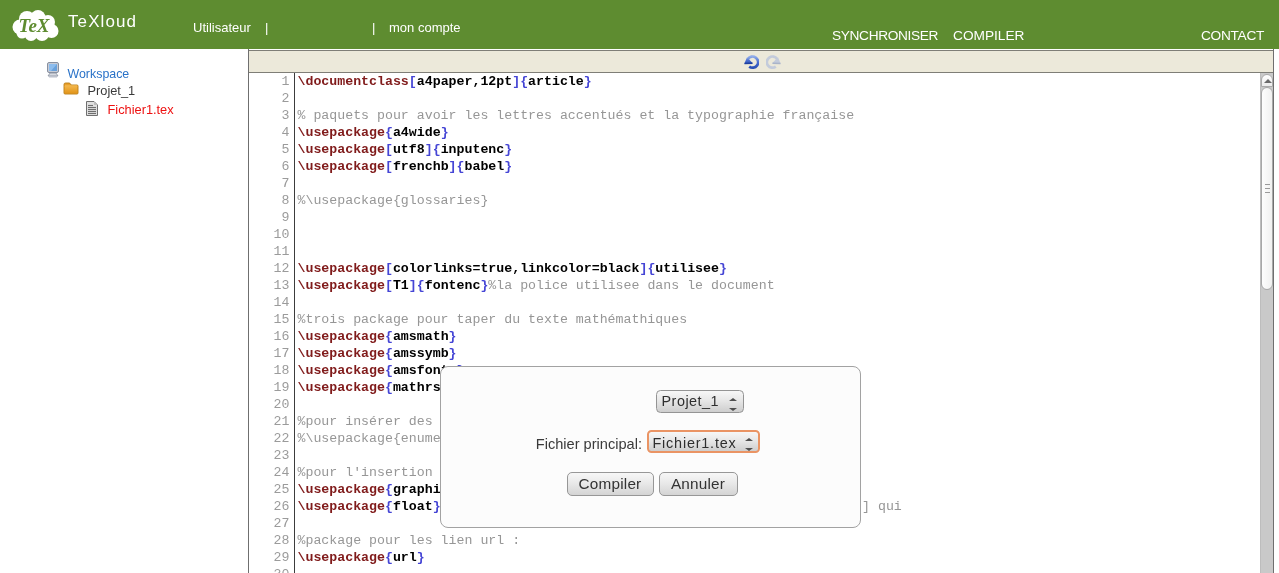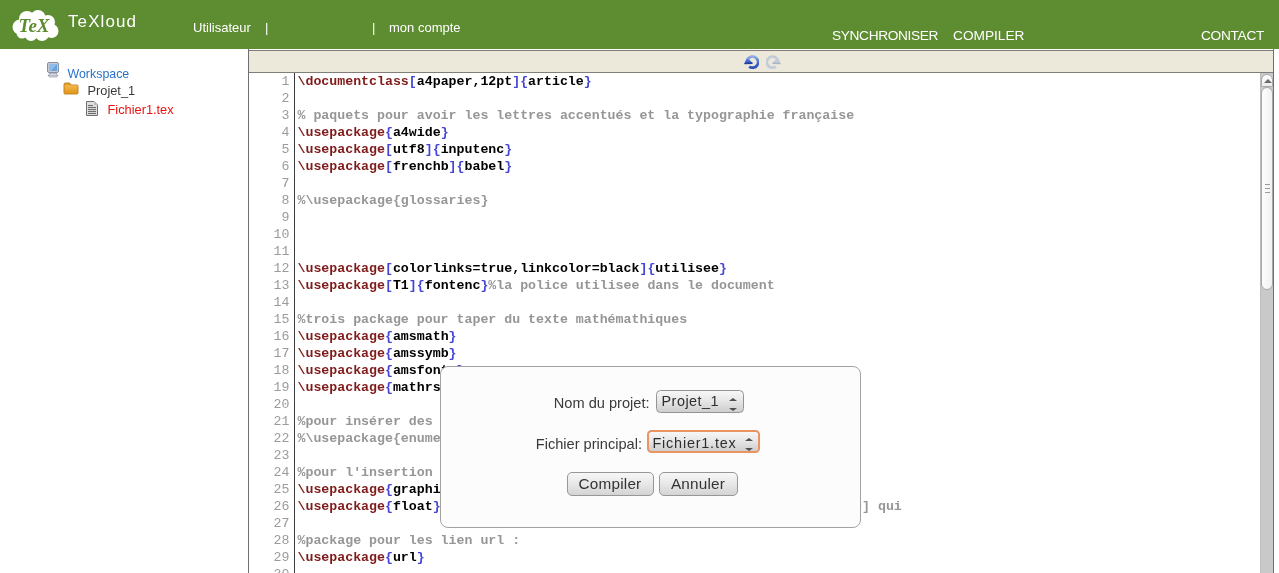--- a/index.html
+++ b/index.html
@@ -18,21 +18,21 @@
   border-top:1px solid #7f7e77; border-bottom:1px solid #7f7e77; }
 #editor { position:absolute; left:0; top:24px; width:1024px; height:500px; background:#fff; overflow:hidden; }
 #gut { position:absolute; left:0; top:0; width:40.5px; text-align:right; white-space:pre;
   font-family:"Liberation Mono", monospace; font-size:13.25px; line-height:17px; color:#9b9b9b; }
 #gutline { position:absolute; left:45px; top:0; width:1px; height:500px; background:#3c3c3c; }
 #code { position:absolute; left:48.5px; top:0; font-family:"Liberation Mono", monospace;
   font-size:13.25px; line-height:17px; color:#000; font-weight:bold; }
 #code .k { color:#801b1b; }
 #code .b { color:#4545d5; }
 #code .a { color:#000; }
-#code .c { color:#969696; font-weight:bold;margin-top:23px; }
+#code .c { color:#969696; font-weight:normal;margin-top:23px; }
 
 #sbtrack { position:absolute; left:1010.5px; top:24px; width:13px; height:500px; background:#c9c9c9; border-left:1px solid #bdbdbd; }
 #sbup { position:absolute; left:0.5px; top:1px; width:12px; height:13px; background:linear-gradient(#ffffff,#ececec);
   border:1px solid #aaa; border-radius:6px 6px 0 0; }
 #sbup:after { content:""; position:absolute; left:2px; top:4px; width:0; height:0;
   border-left:4px solid transparent; border-right:4px solid transparent; border-bottom:4px solid #6b6b6b; }
 #sbthumb { position:absolute; left:0.5px; top:14px; width:12px; height:203px; background:linear-gradient(90deg,#fdfdfd,#f1f1f0);
   border:1px solid #a8a8a8; border-radius:6px; }
 .grip { position:absolute; left:3px; width:5px; height:1px; background:#9a9a9a; }
 
@@ -202,21 +202,20 @@
     <div id="sbup"></div>
     <div id="sbthumb">
       <div class="grip" style="top:96px"></div>
       <div class="grip" style="top:100px"></div>
       <div class="grip" style="top:104px"></div>
     </div>
   </div>
 </div>
 
 <div id="dlg">
-  <div class="dlbl" style="left:0;top:28px;width:208.5px">Nom du projet:</div>
   <div class="dsel" style="left:214.5px;top:22.5px;width:88px">
       <span class="txt">Projet_1</span>
       <span class="spin"></span>
     </div>
   <div class="dlbl" style="left:0;top:68.5px;width:201px">Fichier principal:</div>
   <div class="dsel" id="sel2" style="left:206px;top:62.5px;width:113px">
       <span class="txt" style="left:3.5px;top:3.5px;letter-spacing:0.8px">Fichier1.tex</span>
       <span class="spin" style="top:6px"></span>
     </div>
   <div class="dbtn" style="left:125.5px;top:105px;width:87px">Compiler</div>

